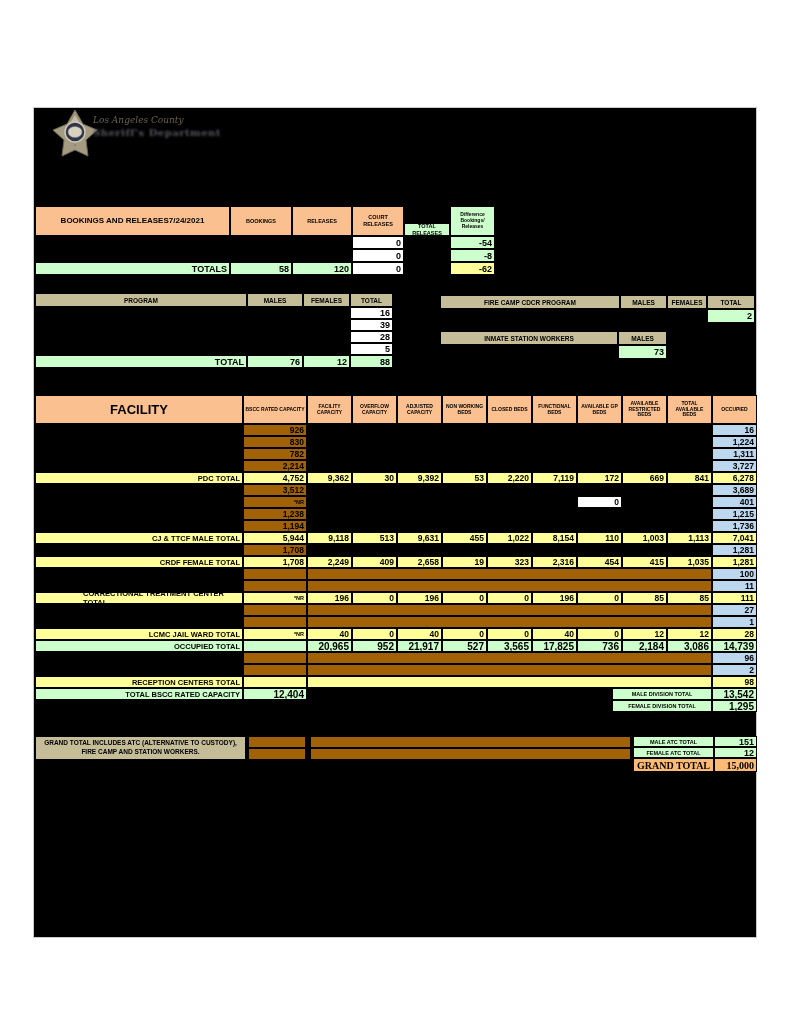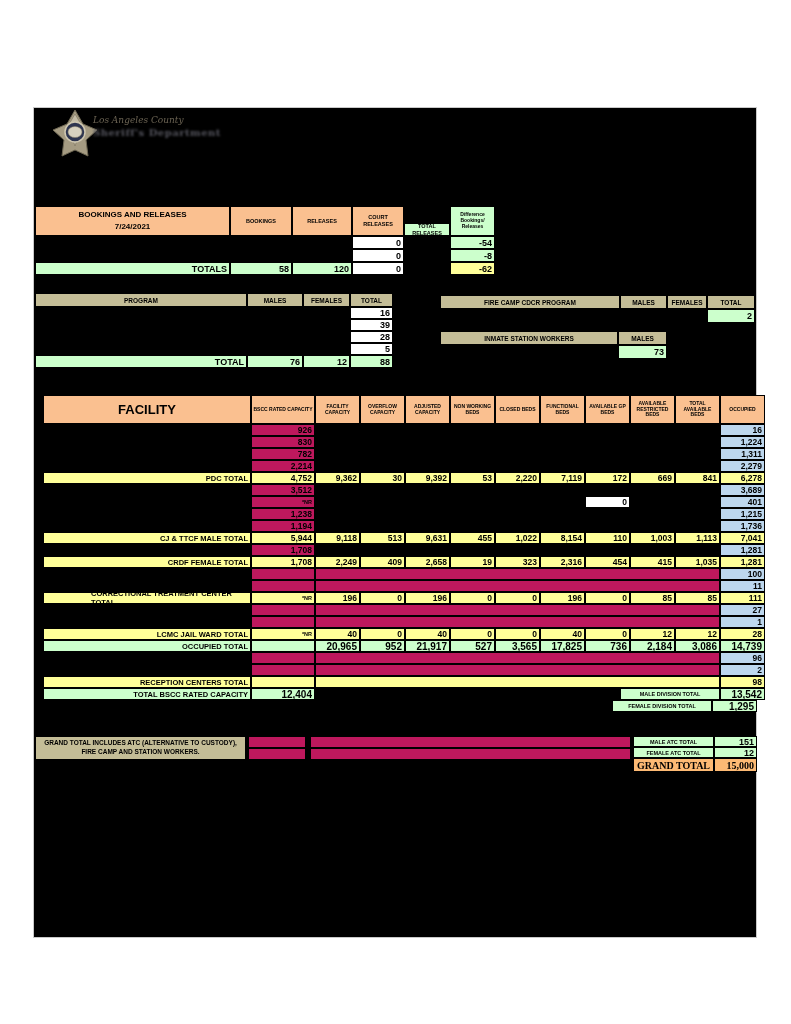--- a/index.html
+++ b/index.html
@@ -6,38 +6,38 @@
   .page{position:relative;width:791px;height:1024px;background:#ffffff;font-family:"Liberation Sans",sans-serif;overflow:hidden;}
   .blackout{position:absolute;left:33px;top:107px;width:724px;height:831px;background:#000;border:1px solid #c9c9c9;box-sizing:border-box;}
   .abs{position:absolute;}
   .row{display:flex;}
   .cell{box-sizing:border-box;border:1px solid #000;display:flex;align-items:center;font-weight:bold;color:#000;overflow:hidden;}
   .sp{box-sizing:border-box;}
   .num{justify-content:flex-end;padding-right:2px;}
   .ctr{justify-content:center;text-align:center;}
   
   .bg-or{background:#FAC090;} .bg-gr{background:#CCFFCC;} .bg-ye{background:#FFFF99;}
-  .bg-tan{background:#C4BD97;} .bg-gy{background:#be185d;} .bg-bl{background:#BDD7EE;}
+  .bg-tan{background:#C4BD97;} .bg-gy{background:#a16207;} .bg-bl{background:#BDD7EE;}
   .bg-wh{background:#FFFFFF;} .bg-gb{background:#fdba74;font-family:Liberation Serif, serif;}
   
   .bk-label{width:195px;} .bk-b{width:62px;} .bk-r{width:60px;} .bk-c{width:52px;} .bk-t{width:46px;margin-top:17px;} .bk-d{width:45px;}
   .bk-h{font-size:5.5px;line-height:1.2;}
   .bk-hd{font-size:5px;line-height:1.15;}
   .bk-v{font-size:9px;}
-  .bk-title{flex-direction:column;justify-content:center;font-size:8px;line-height:1.5;}
+  .bk-title{flex-direction:row;justify-content:center;font-size:8px;line-height:1.5;}
   
   .pg-label{width:212px;} .pg-m{width:56px;} .pg-f{width:47px;} .pg-t{width:43px;}
   .pg-h{font-size:6.5px;}
   .pg-v{font-size:9px;}
   
   .fcp-label{width:180px;} .fcp-m{width:47px;} .fcp-f{width:40px;} .fcp-t{width:48px;}
   
   .sw-label{width:178px;} .sw-m{width:49px;}
   
-  .fc-label{width:208px;margin-left:8px;} .fc-bscc{width:64px;} .fc-col{width:45px;}
+  .fc-label{width:208px;} .fc-bscc{width:64px;} .fc-col{width:45px;}
   .fc-mid{width:405px;} .fc-mid6{width:270px;} .fc-mid2{width:90px;}
   .fc-sp305{width:305px;} .fc-sp577{width:577px;} .fc-sp508{width:508px;}
   .fc-dlab{width:100px;font-size:5.5px;} .fc-clab{width:169px;font-size:11px;}
   .fh{font-size:5px;line-height:1.15;text-align:center;justify-content:center;padding:0 1px;}
   .fc-title{font-size:13px;}
   .fc-v{font-size:8.5px;}
   .fc-lab{font-size:7.5px;padding-left:47px;}
   .fc-nr{font-size:5.5px;}
   .fc-big{font-size:10px;}
   .h12{height:12px;} .h13{height:13px;} .h14{height:14px;} .h29{height:29px;} .h17{height:17px;} .h11{height:11px;}
@@ -188,21 +188,21 @@
     <div class="row h12">
       <div class="sp fc-label"></div>
       <div class="cell bg-gy fc-bscc fc-v num">782</div>
       <div class="sp fc-mid"></div>
       <div class="cell bg-bl fc-col fc-v num">1,311</div>
     </div>
     <div class="row h12">
       <div class="sp fc-label"></div>
       <div class="cell bg-gy fc-bscc fc-v num">2,214</div>
       <div class="sp fc-mid"></div>
-      <div class="cell bg-bl fc-col fc-v num">2,279</div>
+      <div class="cell bg-bl fc-col fc-v num">3,727</div>
     </div>
 
     <div class="row h12">
       <div class="cell bg-ye fc-label fc-lab num">PDC TOTAL</div>
       <div class="cell bg-ye fc-bscc fc-v num">4,752</div>
       <div class="cell bg-ye fc-col fc-v num">9,362</div>
       <div class="cell bg-ye fc-col fc-v num">30</div>
       <div class="cell bg-ye fc-col fc-v num">9,392</div>
       <div class="cell bg-ye fc-col fc-v num">53</div>
       <div class="cell bg-ye fc-col fc-v num">2,220</div>

